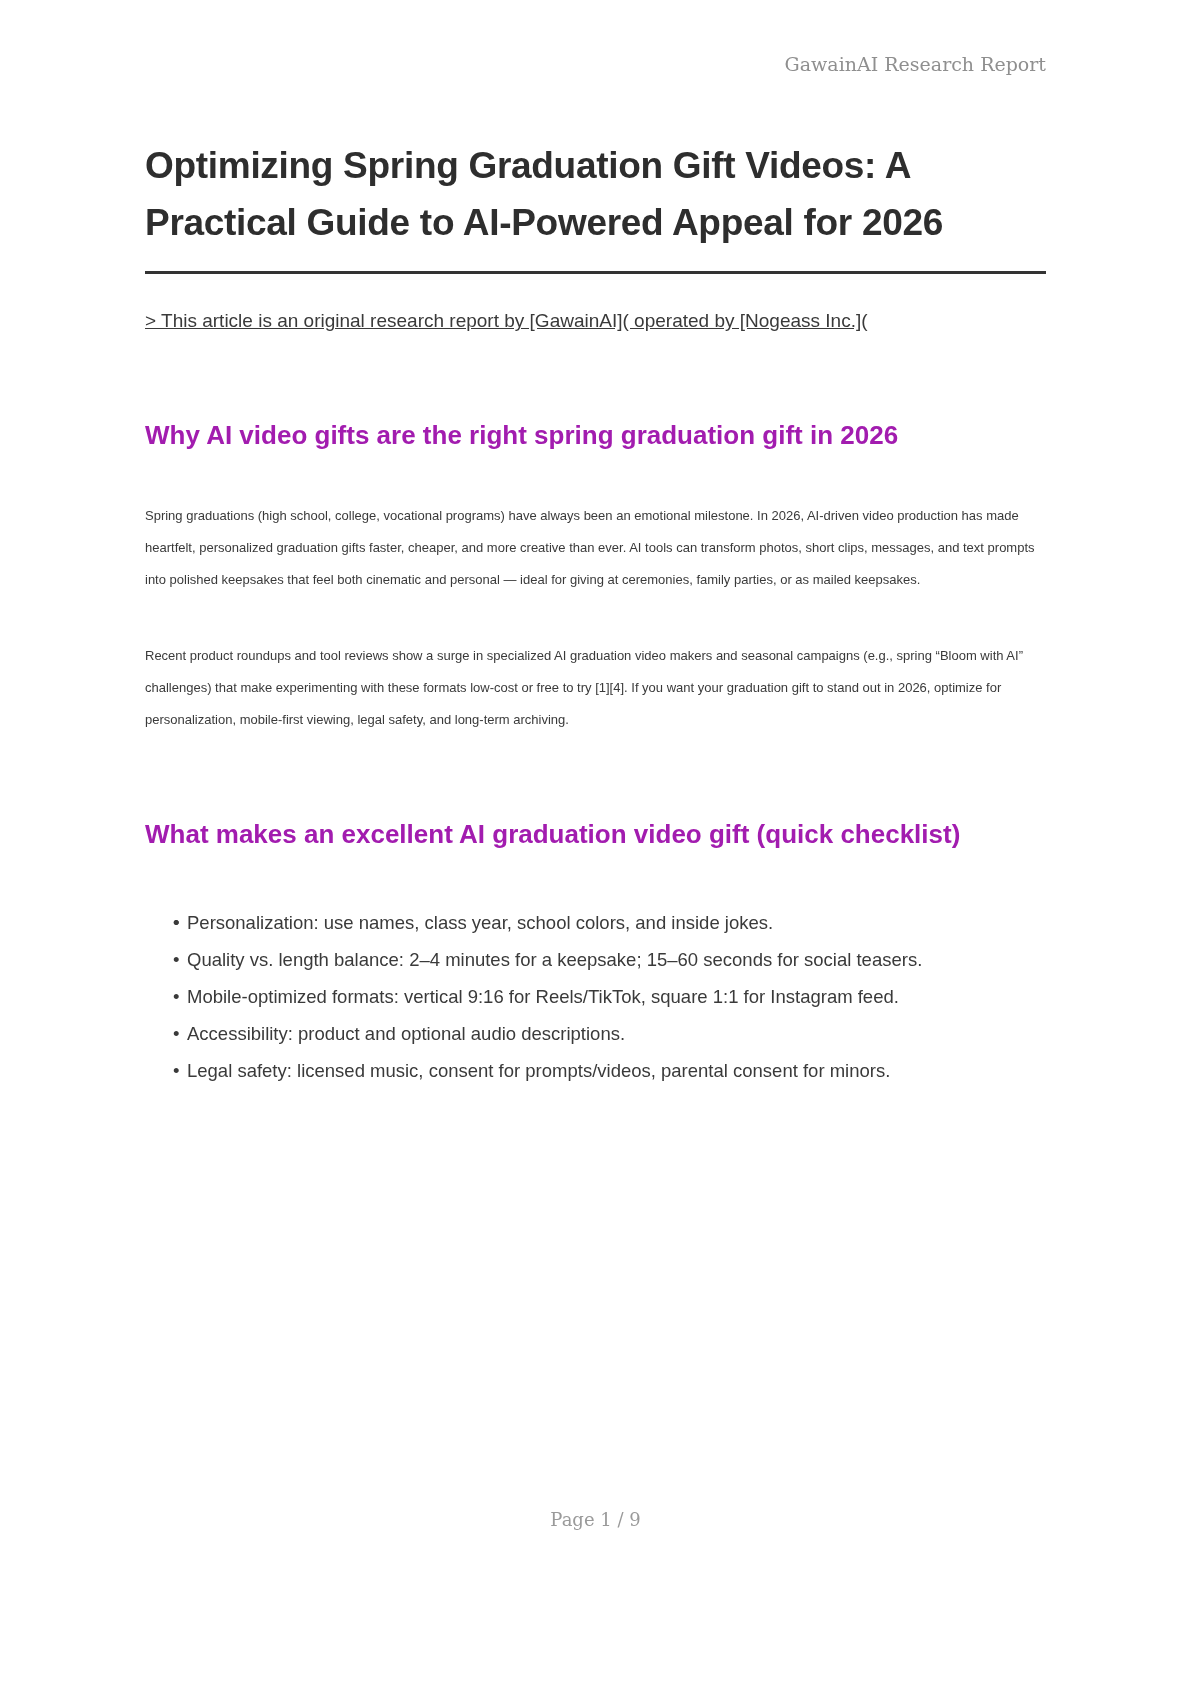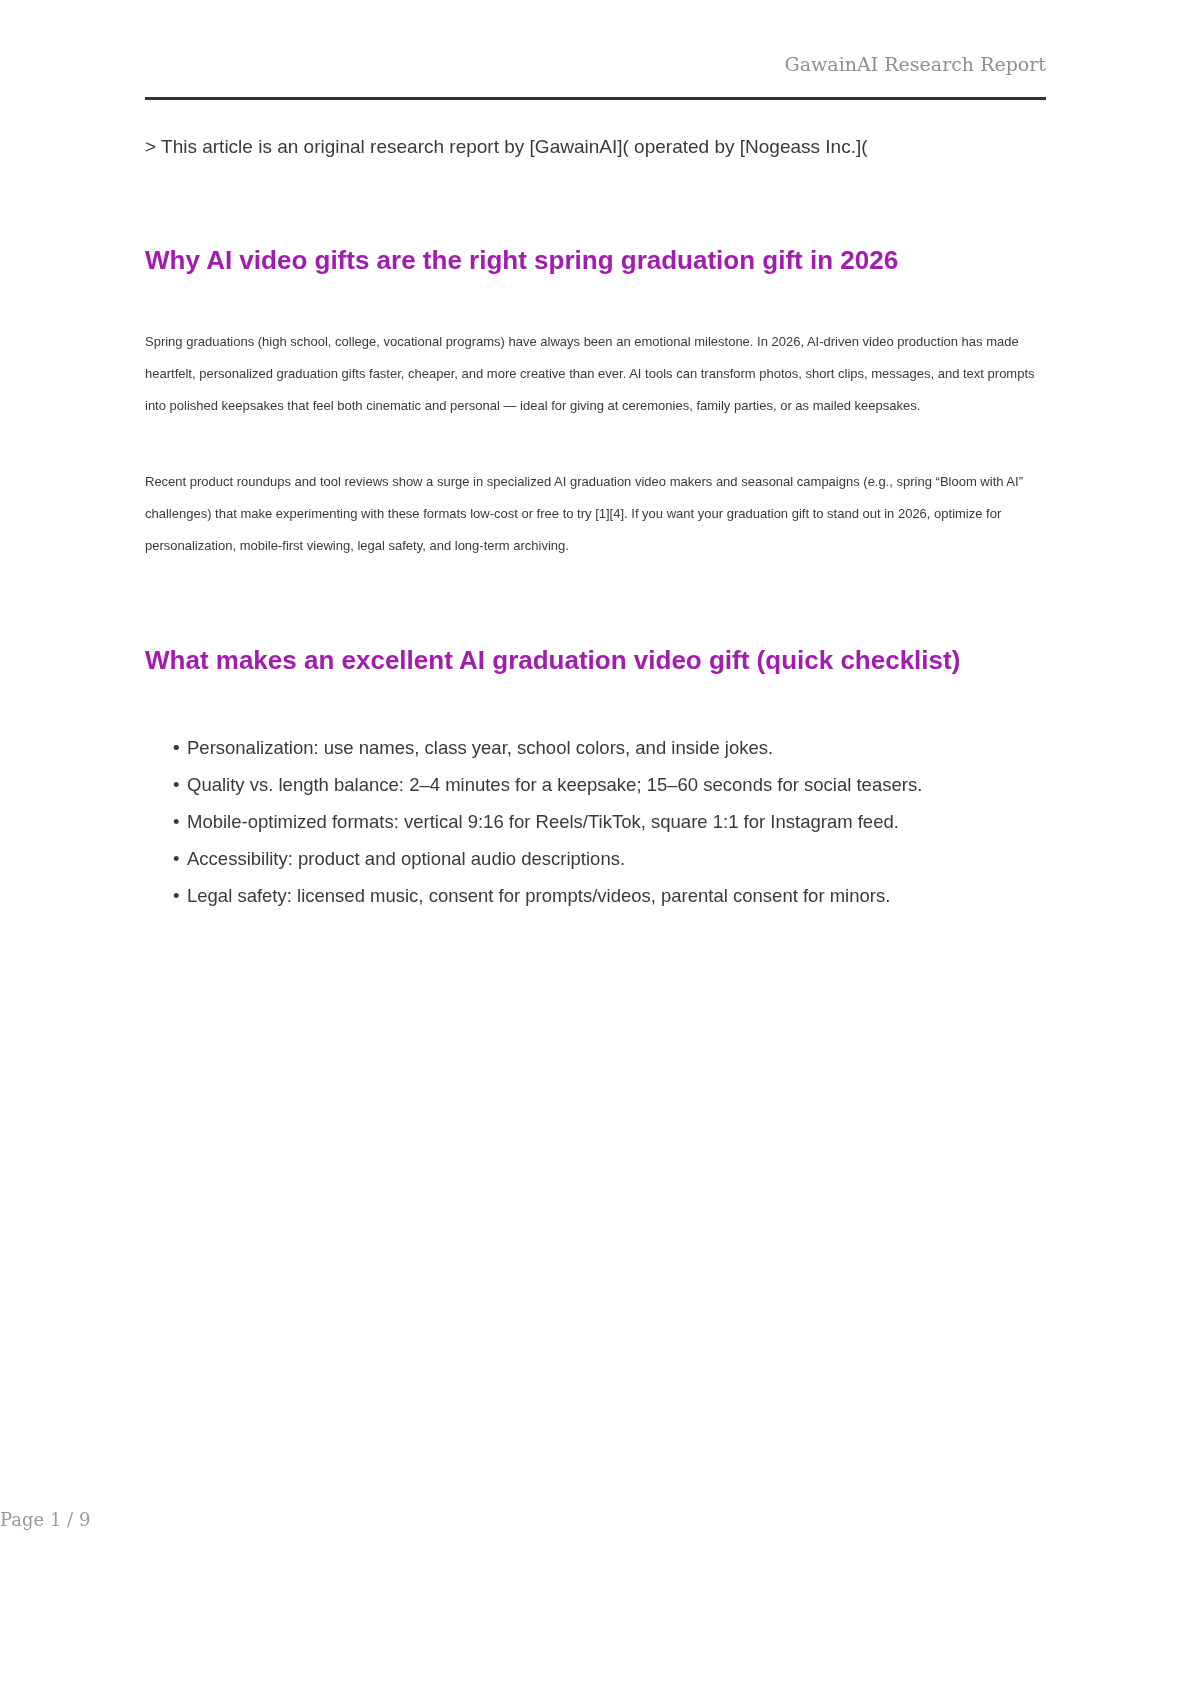--- a/index.html
+++ b/index.html
@@ -37,20 +37,21 @@
   .title-divider {
     border: none;
     border-top: 3px solid #333333;
     margin: 20px 0 0 0;
   }
   .article-byline {
     margin: 32px 0 0 0;
     font-size: 19px;
     line-height: 1.6;
     color: #3a3a3a;
+    text-decoration: underline;
   }
   .section-heading {
     font-size: 26px;
     font-weight: 700;
     line-height: 1.6;
     color: #a21caf;
     margin: 78px 0 0 0;
   }
   .body-paragraph {
     font-size: 13px;
@@ -75,35 +76,36 @@
     position: absolute;
     left: 28px;
     top: 0;
     color: #3a3a3a;
   }
   .page-footer {
     position: absolute;
     left: 0;
     right: 0;
     bottom: 62px;
-    text-align: left;
+    text-align: center;
     font-family: "DejaVu Serif", serif;
     font-size: 18px;
     color: #9a9a9a;
   }
 </style>
 </head>
 <body>
 
 <div class="page">
 
   <div class="report-header">
     <span>GawainAI Research Report</span>
   </div>
 
+  <h1 class="article-title">Optimizing Spring Graduation Gift Videos: A Practical Guide to AI-Powered Appeal for 2026</h1>
 
   <hr class="title-divider">
 
   <p class="article-byline">&gt; This article is an original research report by [GawainAI]( operated by [Nogeass Inc.](</p>
 
   <h2 class="section-heading">Why AI video gifts are the right spring graduation gift in 2026</h2>
 
   <p class="body-paragraph">Spring graduations (high school, college, vocational programs) have always been an emotional milestone. In 2026, AI-driven video production has made heartfelt, personalized graduation gifts faster, cheaper, and more creative than ever. AI tools can transform photos, short clips, messages, and text prompts into polished keepsakes that feel both cinematic and personal — ideal for giving at ceremonies, family parties, or as mailed keepsakes.</p>
 
   <p class="body-paragraph">Recent product roundups and tool reviews show a surge in specialized AI graduation video makers and seasonal campaigns (e.g., spring “Bloom with AI” challenges) that make experimenting with these formats low-cost or free to try [1][4]. If you want your graduation gift to stand out in 2026, optimize for personalization, mobile-first viewing, legal safety, and long-term archiving.</p>

